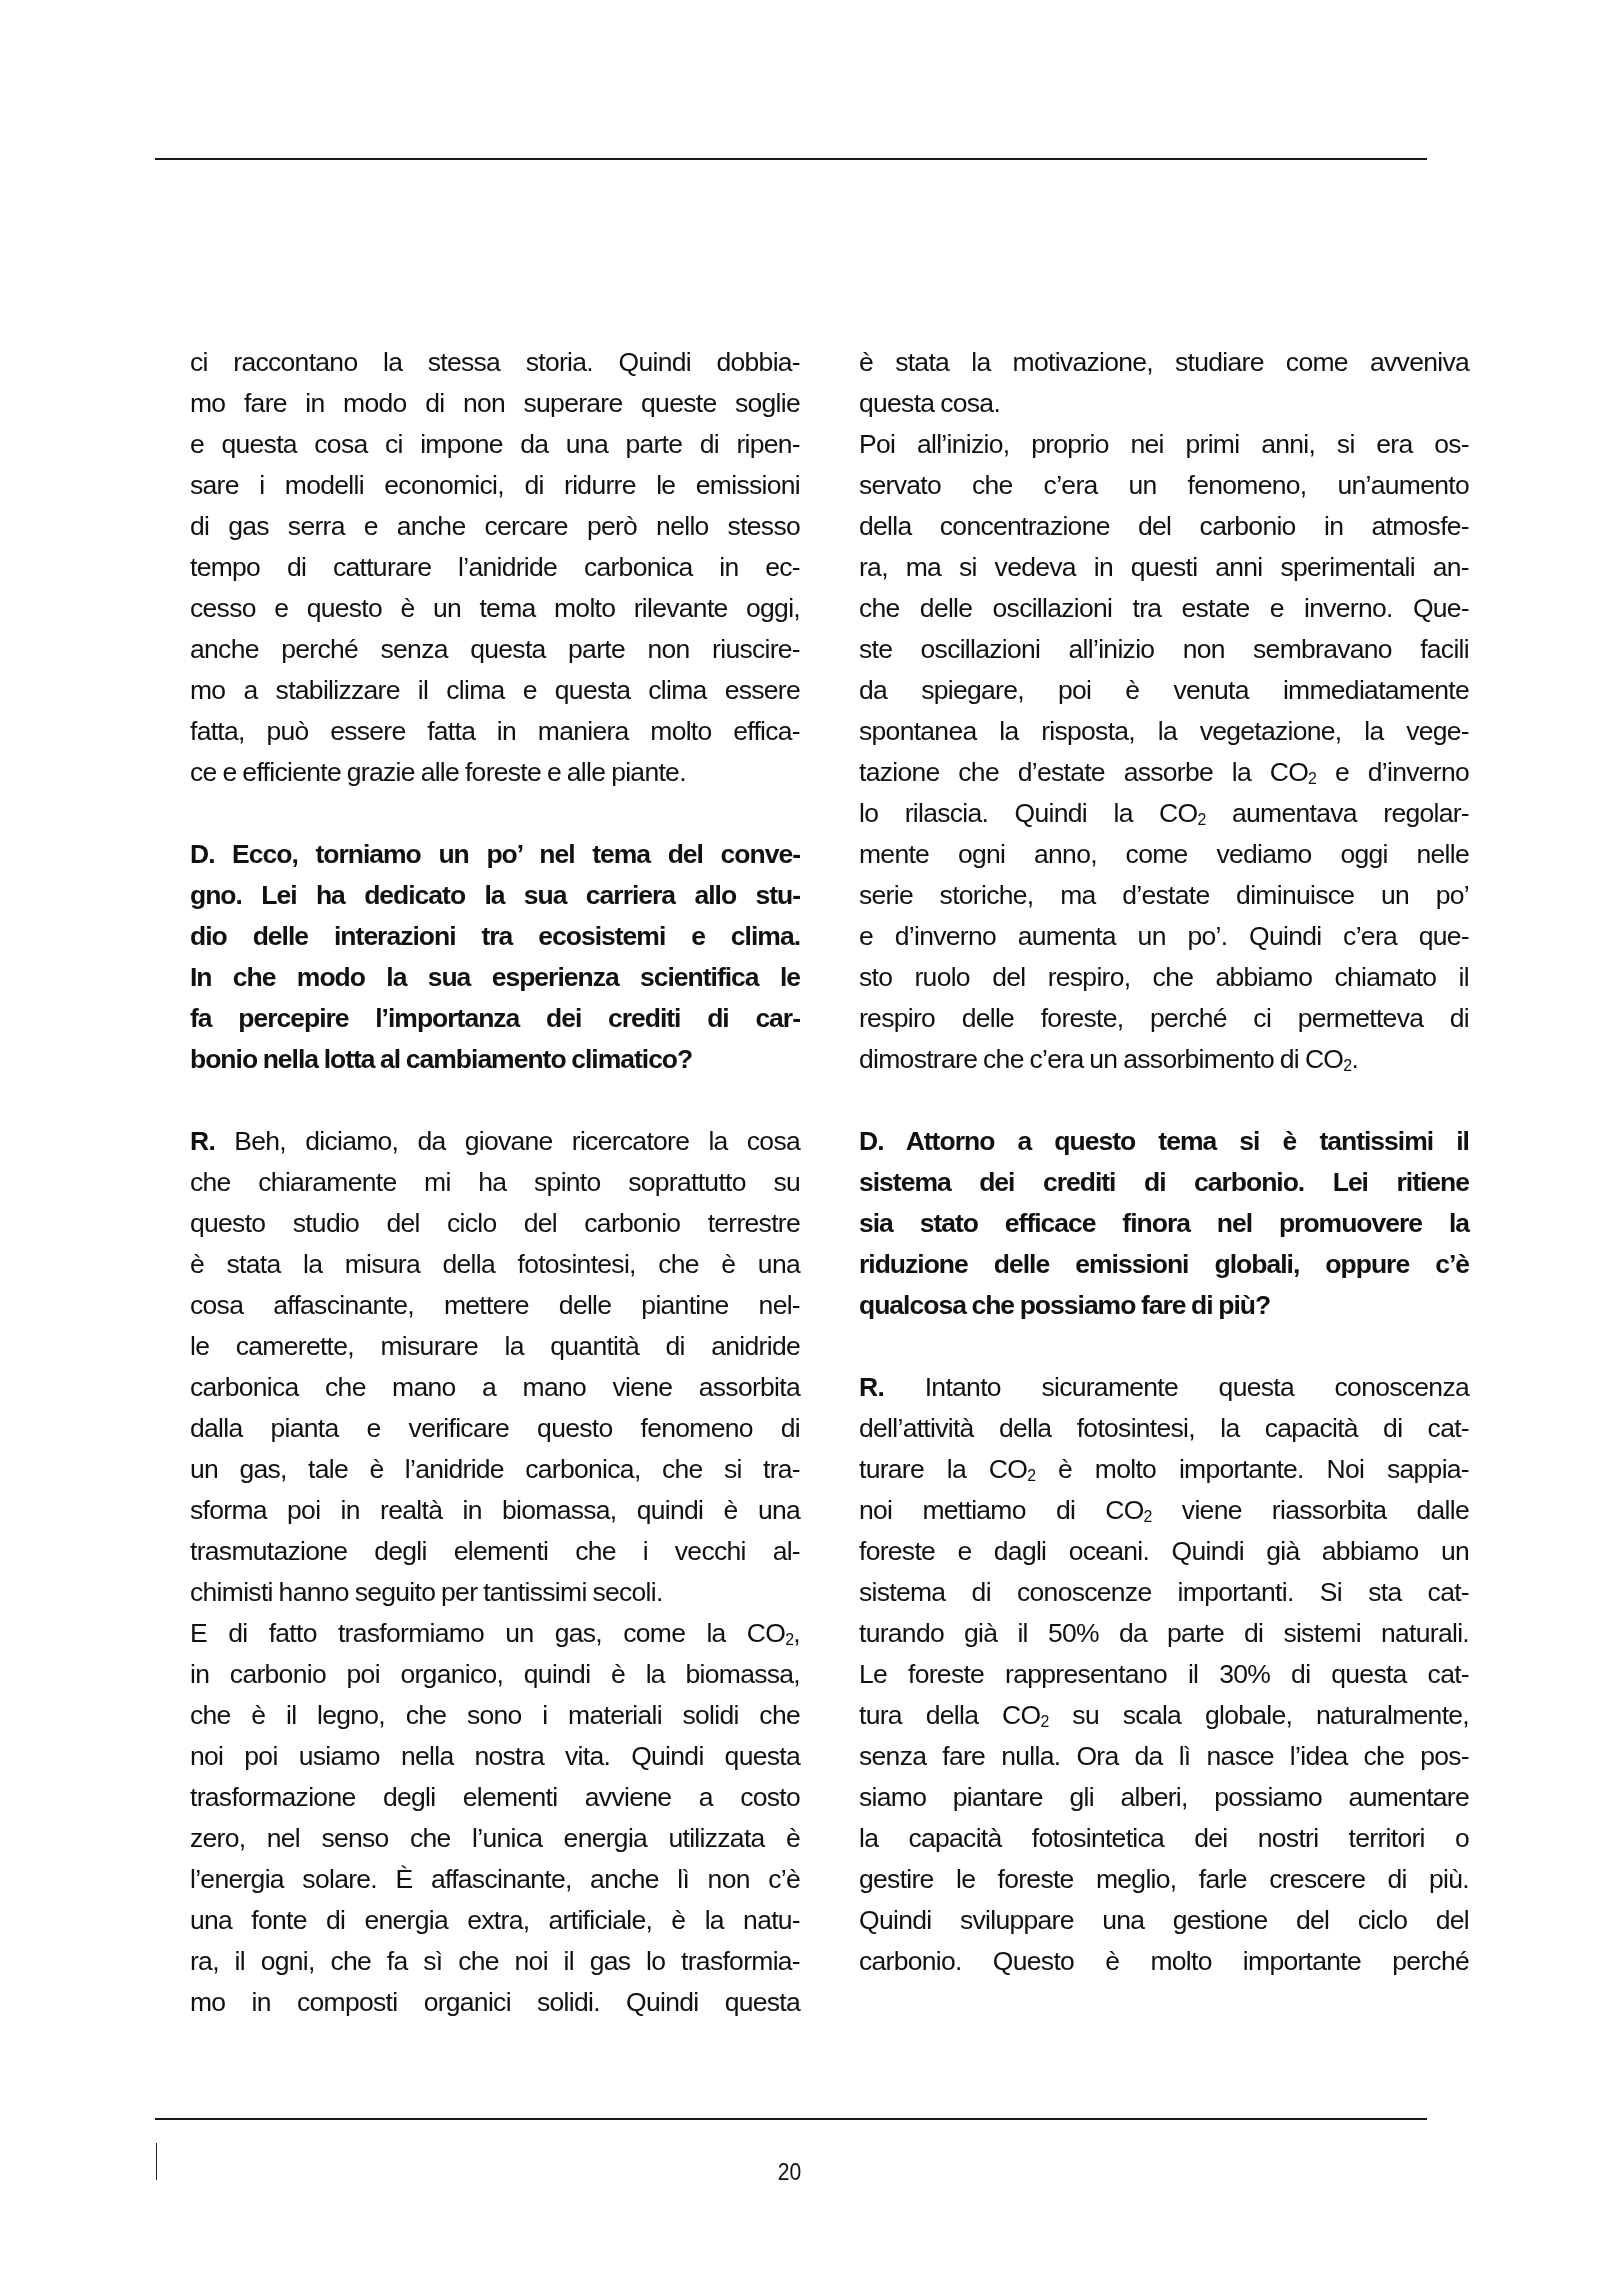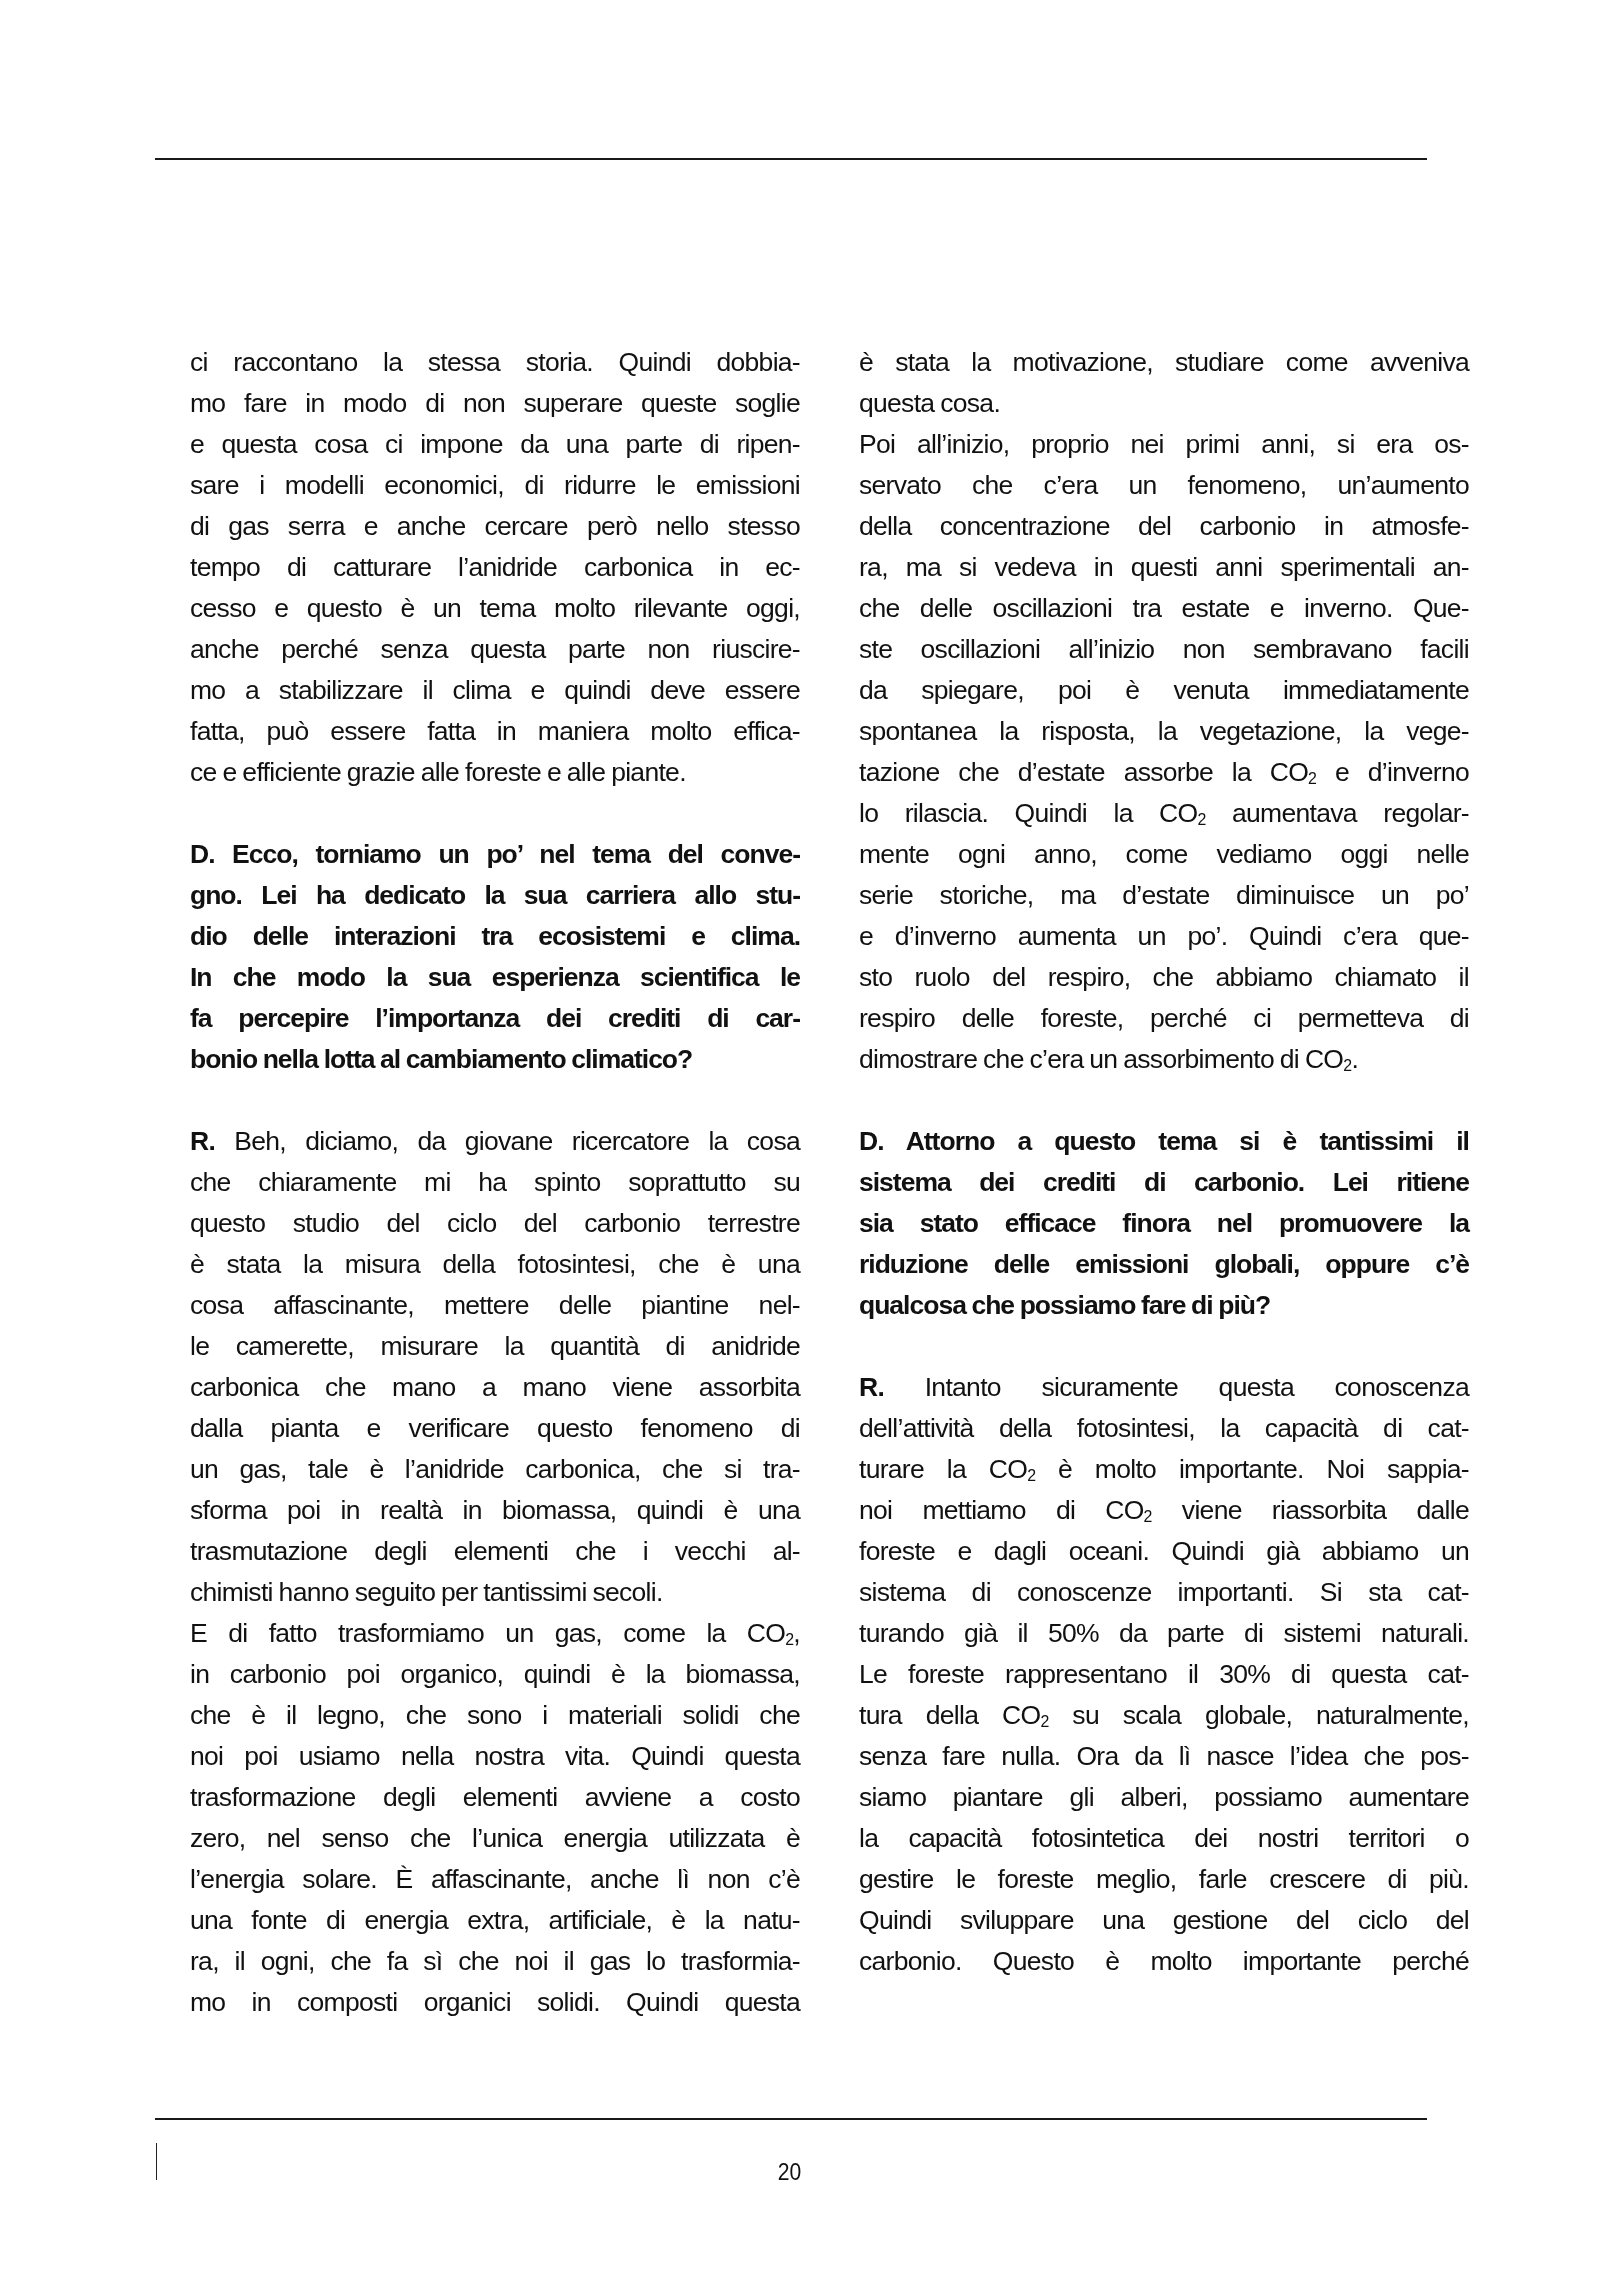--- a/index.html
+++ b/index.html
@@ -83,21 +83,21 @@
 <div class="column left">
   <div>
     <span class="line">ci raccontano la stessa storia. Quindi dobbia-</span>
     <span class="line">mo fare in modo di non superare queste soglie</span>
     <span class="line">e questa cosa ci impone da una parte di ripen-</span>
     <span class="line">sare i modelli economici, di ridurre le emissioni</span>
     <span class="line">di gas serra e anche cercare però nello stesso</span>
     <span class="line">tempo di catturare l’anidride carbonica in ec-</span>
     <span class="line">cesso e questo è un tema molto rilevante oggi,</span>
     <span class="line">anche perché senza questa parte non riuscire-</span>
-    <span class="line">mo a stabilizzare il clima e quindi deve essere</span>
+    <span class="line">mo a stabilizzare il clima e questa clima essere</span>
     <span class="line">fatta, può essere fatta in maniera molto effica-</span>
     <span class="line last">ce e efficiente grazie alle foreste e alle piante.</span>
   </div>
   <span class="gap"></span>
   <div class="q">
     <span class="line">D. Ecco, torniamo un po’ nel tema del conve-</span>
     <span class="line">gno. Lei ha dedicato la sua carriera allo stu-</span>
     <span class="line">dio delle interazioni tra ecosistemi e clima.</span>
     <span class="line">In che modo la sua esperienza scientifica le</span>
     <span class="line">fa percepire l’importanza dei crediti di car-</span>

